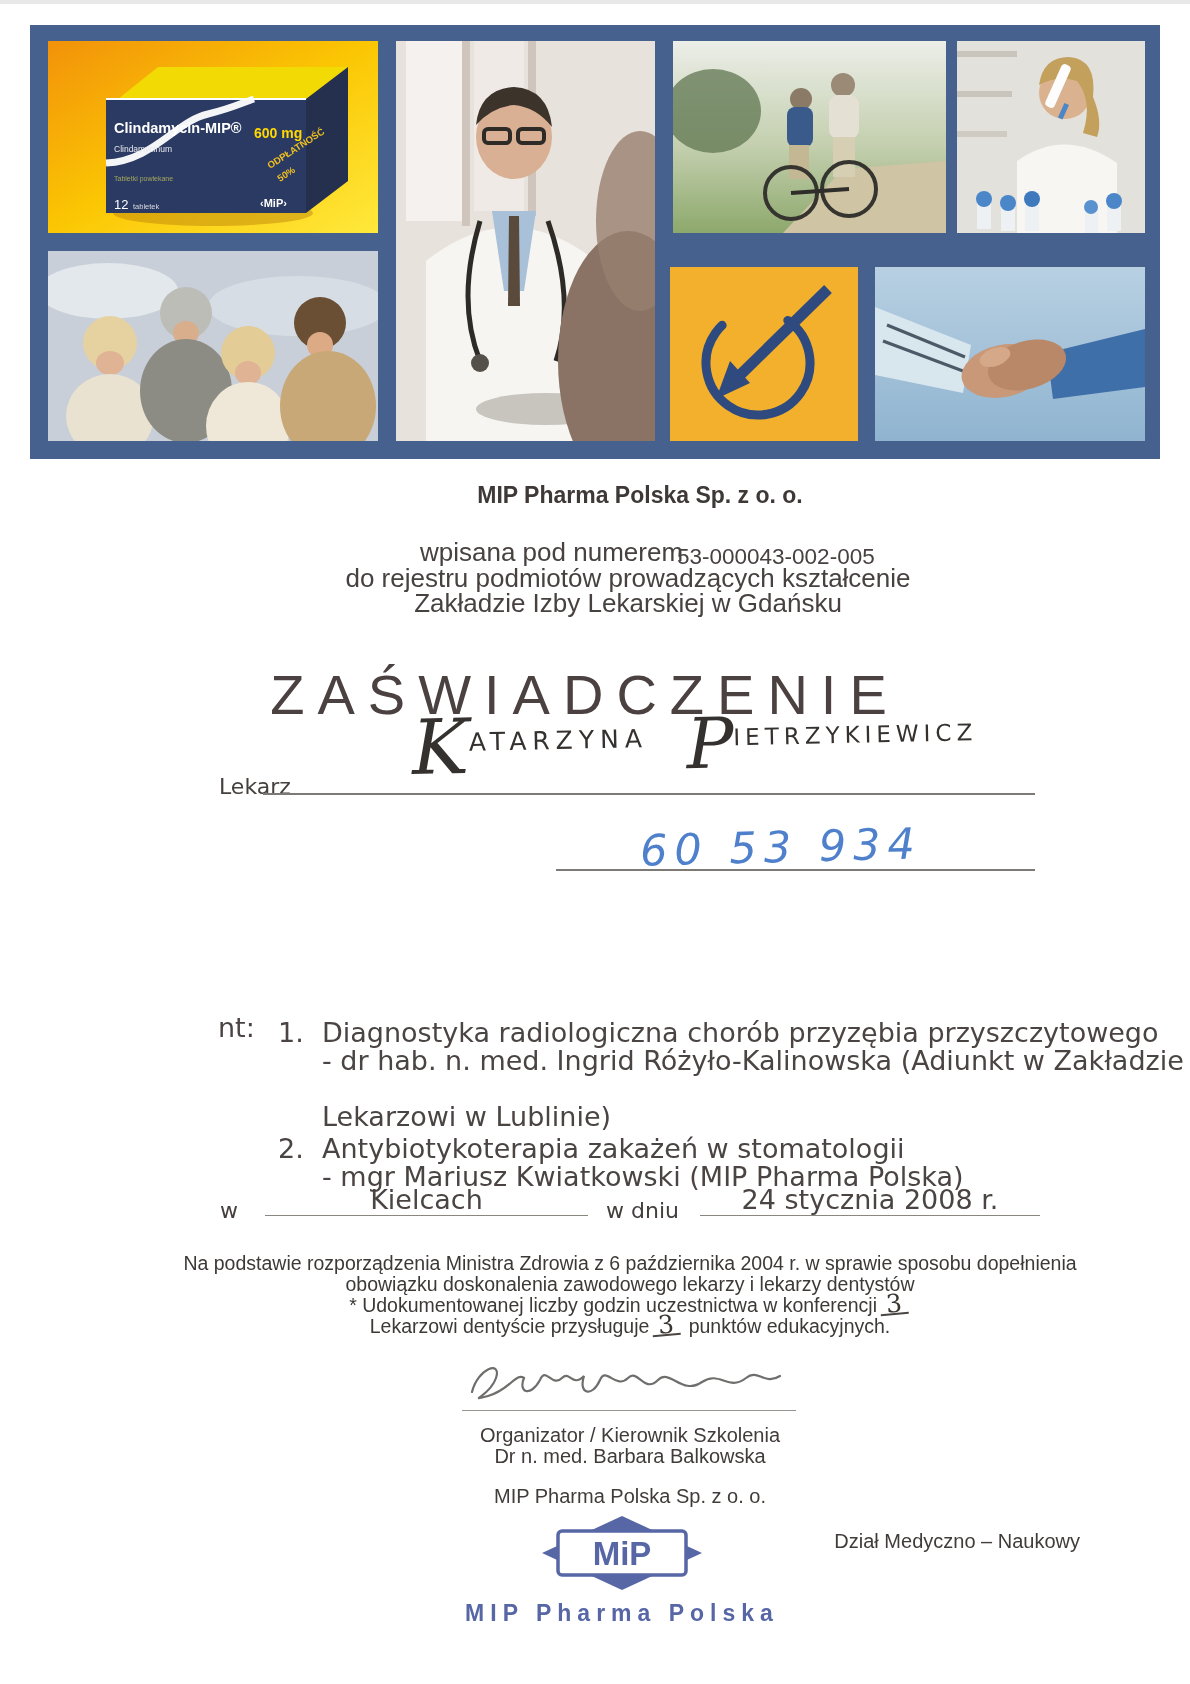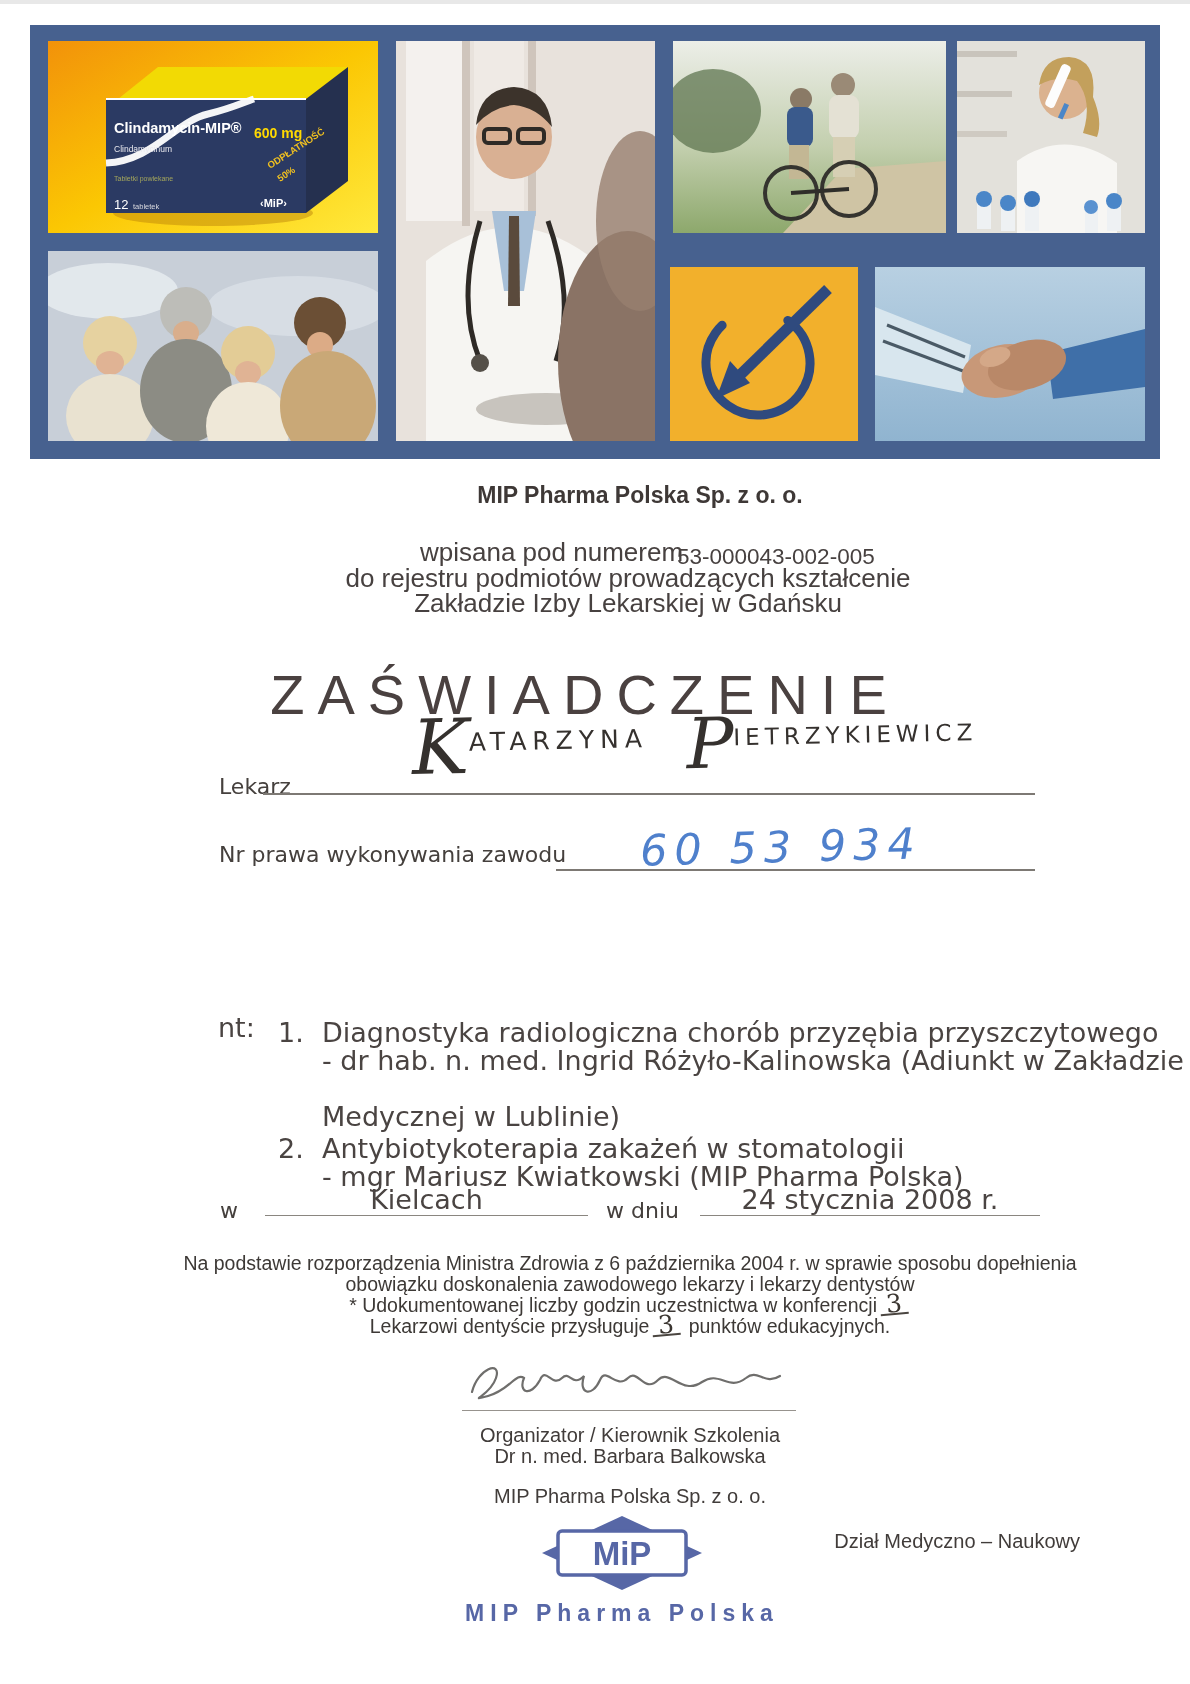--- a/index.html
+++ b/index.html
@@ -195,31 +195,30 @@
 
   <div class="abs title center" style="left:135px;top:658px;width:900px;">ZAŚWIADCZENIE</div>
 
   <div class="abs label geo" style="left:219px;top:770px;">Lekarz</div>
   <div class="rule" style="left:263px;top:789px;width:772px;"></div>
   <div class="abs handname" style="left:412px;top:700px;">
     <span class="cap" style="font-size:76px;line-height:76px;">K</span><span class="rest" style="position:relative;top:-22px;">ATARZYNA</span>
     <span class="cap" style="font-size:70px;line-height:70px;margin-left:34px;">P</span><span class="rest" style="position:relative;top:-22px;font-size:23px;letter-spacing:5px;">IETRZYKIEWICZ</span>
   </div>
 
-  <div class="abs label geo" style="left:219px;top:838px;">Nr prawa wykonywania zawodu</div>
   <div class="rule" style="left:556px;top:865px;width:479px;"></div>
   <div class="abs pen-blue" style="left:640px;top:818px;">60 53 934</div>
 
 
   <div class="abs listtxt geo" style="left:218px;top:1008px;">nt:</div>
 
   <div class="abs listtxt geo" style="left:278px;top:1013px;">1.</div>
   <div class="abs listtxt geo" style="left:322px;top:1013px;">Diagnostyka radiologiczna chorób przyzębia przyszczytowego</div>
   <div class="abs listtxt geo" style="left:322px;top:1041px;">- dr hab. n. med. Ingrid Różyło-Kalinowska (Adiunkt w Zakładzie</div>
-  <div class="abs listtxt geo" style="left:322px;top:1097px;">Medycznej w Lublinie)</div>
+  <div class="abs listtxt geo" style="left:322px;top:1097px;">Lekarzowi w Lublinie)</div>
 
   <div class="abs listtxt geo" style="left:278px;top:1129px;">2.</div>
   <div class="abs listtxt geo" style="left:322px;top:1129px;">Antybiotykoterapia zakażeń w stomatologii</div>
   <div class="abs listtxt geo" style="left:322px;top:1157px;">- mgr Mariusz Kwiatkowski (MIP Pharma Polska)</div>
 
   <div class="abs listtxt geo center" style="left:265px;top:1180px;width:323px;">Kielcach</div>
   <div class="abs label geo" style="left:220px;top:1194px;">w</div>
   <div class="rule" style="left:265px;top:1211px;width:323px;background:#8a8680;height:1px;"></div>
   <div class="abs label geo" style="left:606px;top:1194px;">w dniu</div>
   <div class="abs listtxt geo center" style="left:700px;top:1180px;width:340px;">24 stycznia 2008 r.</div>

